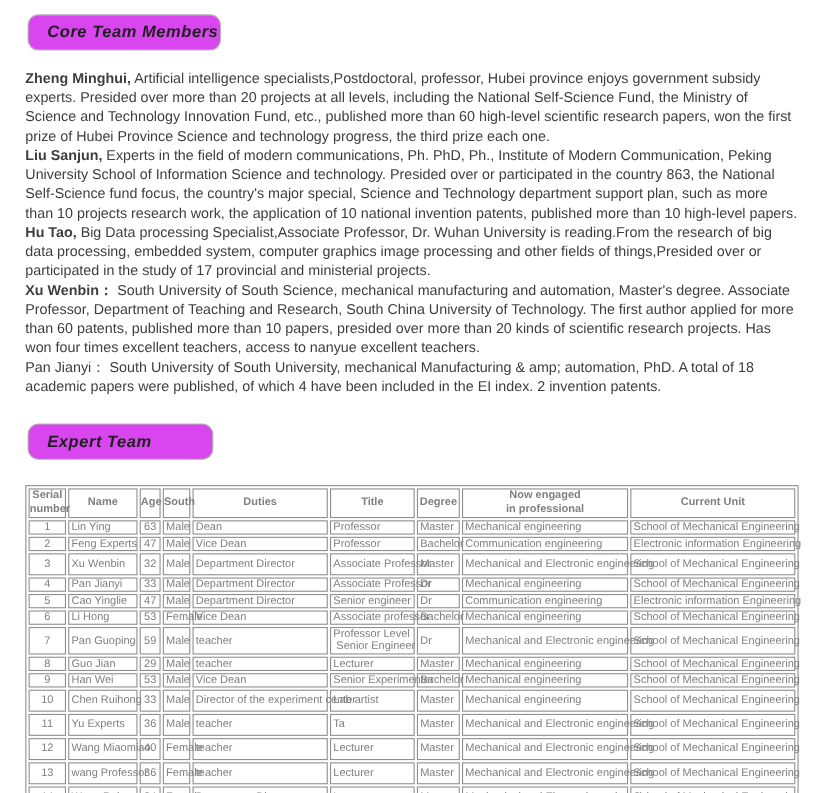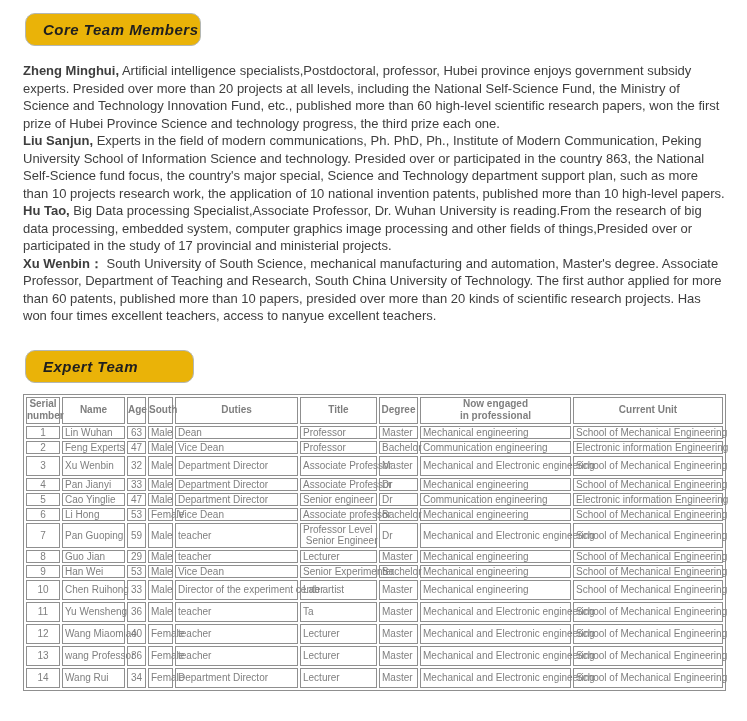--- a/index.html
+++ b/index.html
@@ -7,34 +7,34 @@
     padding: 0;
     background: #ffffff;
     width: 747px;
     height: 721px;
     overflow: hidden;
     font-family: "Liberation Sans", sans-serif;
   }
   .badge {
     display: inline-block;
     box-sizing: border-box;
-    background: #eab308;
+    background: #d946ef;
     border: 1px solid #b3b7b4;
     border-radius: 10px;
     font-style: italic;
     font-weight: bold;
     font-size: 15px;
     color: #1f1f1f;
     height: 33px;
     line-height: 31px;
     padding-left: 17px;
     letter-spacing: 0.5px;
   }
   .badge-core   { margin: 13px 0 0 25px; width: 176px; }
-  .badge-expert { margin: 25px 0 0 25px; width: 169px; }
+  .badge-expert { margin: 25px 0 12px 25px; width: 169px; }
   .content {
     width: 702px;
     margin: 16px 14px 0 23px;
     font-size: 13px;
     line-height: 17.5px;
     color: #3e3e3e;
   }
   .content p { margin: 0; }
   .lead { font-weight: bold; }
   .team-table {
@@ -85,20 +85,21 @@
 
 <div class="badge badge-core">
   <span>Core Team Members</span>
 </div>
 
 <div class="content">
   <p><span class="lead">Zheng Minghui,</span><span> Artificial intelligence specialists,Postdoctoral, professor, Hubei province enjoys government subsidy experts. Presided over more than 20 projects at all levels, including the National Self-Science Fund, the Ministry of Science and Technology Innovation Fund, etc., published more than 60 high-level scientific research papers, won the first prize of Hubei Province Science and technology progress, the third prize each one.</span></p>
   <p><span class="lead">Liu Sanjun,</span><span> Experts in the field of modern communications, Ph. PhD, Ph., Institute of Modern Communication, Peking University School of Information Science and technology. Presided over or participated in the country 863, the National Self-Science fund focus, the country's major special, Science and Technology department support plan, such as more than 10 projects research work, the application of 10 national invention patents, published more than 10 high-level papers.</span></p>
   <p><span class="lead">Hu Tao,</span><span> Big Data processing Specialist,Associate Professor, Dr. Wuhan University is reading.From the research of big data processing, embedded system, computer graphics image processing and other fields of things,Presided over or participated in the study of 17 provincial and ministerial projects.</span></p>
   <p><span class="lead">Xu Wenbin：</span><span> South University of South Science, mechanical manufacturing and automation, Master's degree. Associate Professor, Department of Teaching and Research, South China University of Technology. The first author applied for more than 60 patents, published more than 10 papers, presided over more than 20 kinds of scientific research projects. Has won four times excellent teachers, access to nanyue excellent teachers.</span></p>
+  <p><span class="lead"></span><span>Pan Jianyi：  South University of South University, mechanical Manufacturing &amp; amp; automation, PhD. A total of 18 academic papers were published, of which 4 have been included in the EI index. 2 invention patents.</span></p>
 </div>
 
 <div class="badge badge-expert">
   <span>Expert Team</span>
 </div>
 
 <table class="team-table">
   <colgroup>
     <col style="width:34px">
       <col style="width:63px">
@@ -121,21 +122,21 @@
         <th>Title</th>
         <th>Degree</th>
         <th>Now engaged
 in professional</th>
         <th>Current Unit</th>
       </tr>
   </thead>
   <tbody>
       <tr>
         <td>1</td>
-        <td>Lin Wuhan</td>
+        <td>Lin Ying</td>
         <td>63</td>
         <td>Male</td>
         <td>Dean</td>
         <td>Professor</td>
         <td>Master</td>
         <td>Mechanical engineering</td>
         <td>School of Mechanical Engineering</td>
       </tr>
       <tr>
         <td>2</td>
@@ -232,21 +233,21 @@
         <td>33</td>
         <td>Male</td>
         <td>Director of the experiment center</td>
         <td>Lab artist</td>
         <td>Master</td>
         <td>Mechanical engineering</td>
         <td>School of Mechanical Engineering</td>
       </tr>
       <tr>
         <td>11</td>
-        <td>Yu Wensheng</td>
+        <td>Yu Experts</td>
         <td>36</td>
         <td>Male</td>
         <td>teacher</td>
         <td>Ta</td>
         <td>Master</td>
         <td>Mechanical and Electronic engineering</td>
         <td>School of Mechanical Engineering</td>
       </tr>
       <tr>
         <td>12</td>

